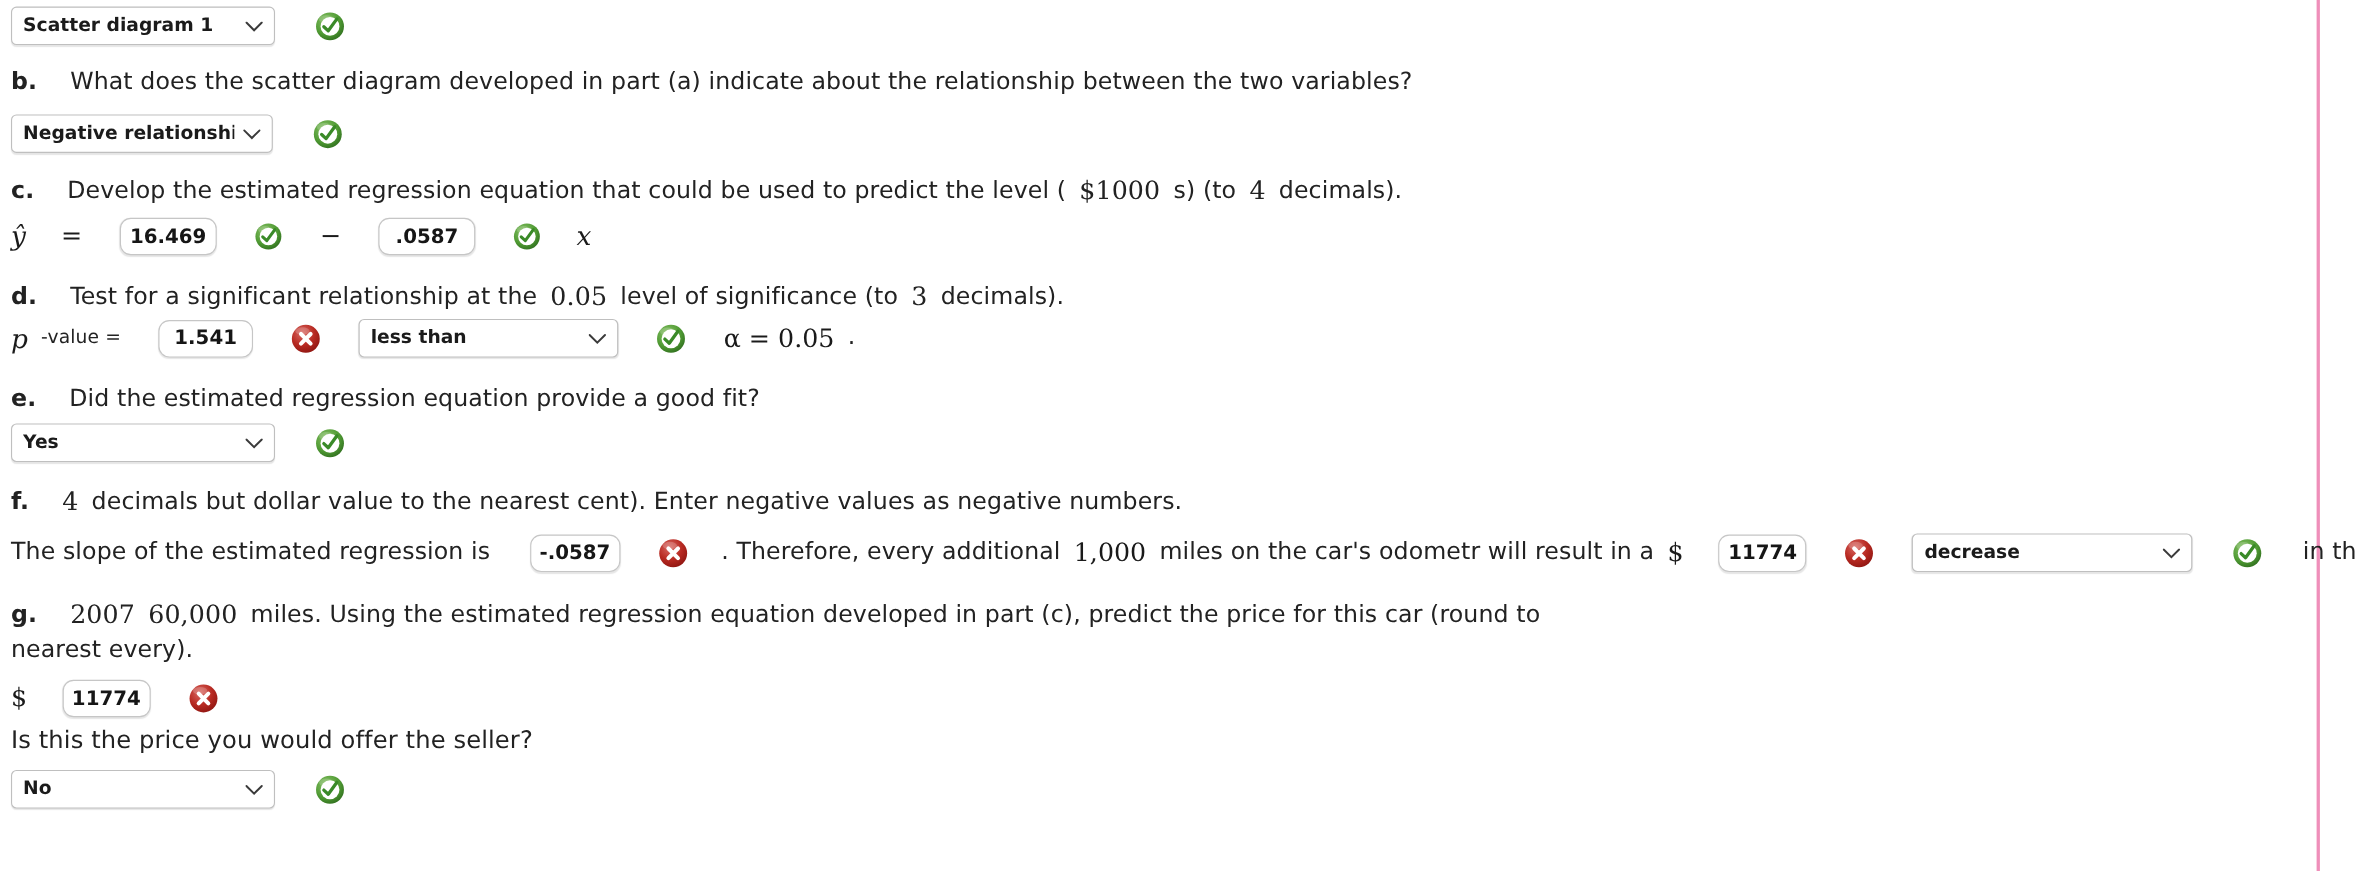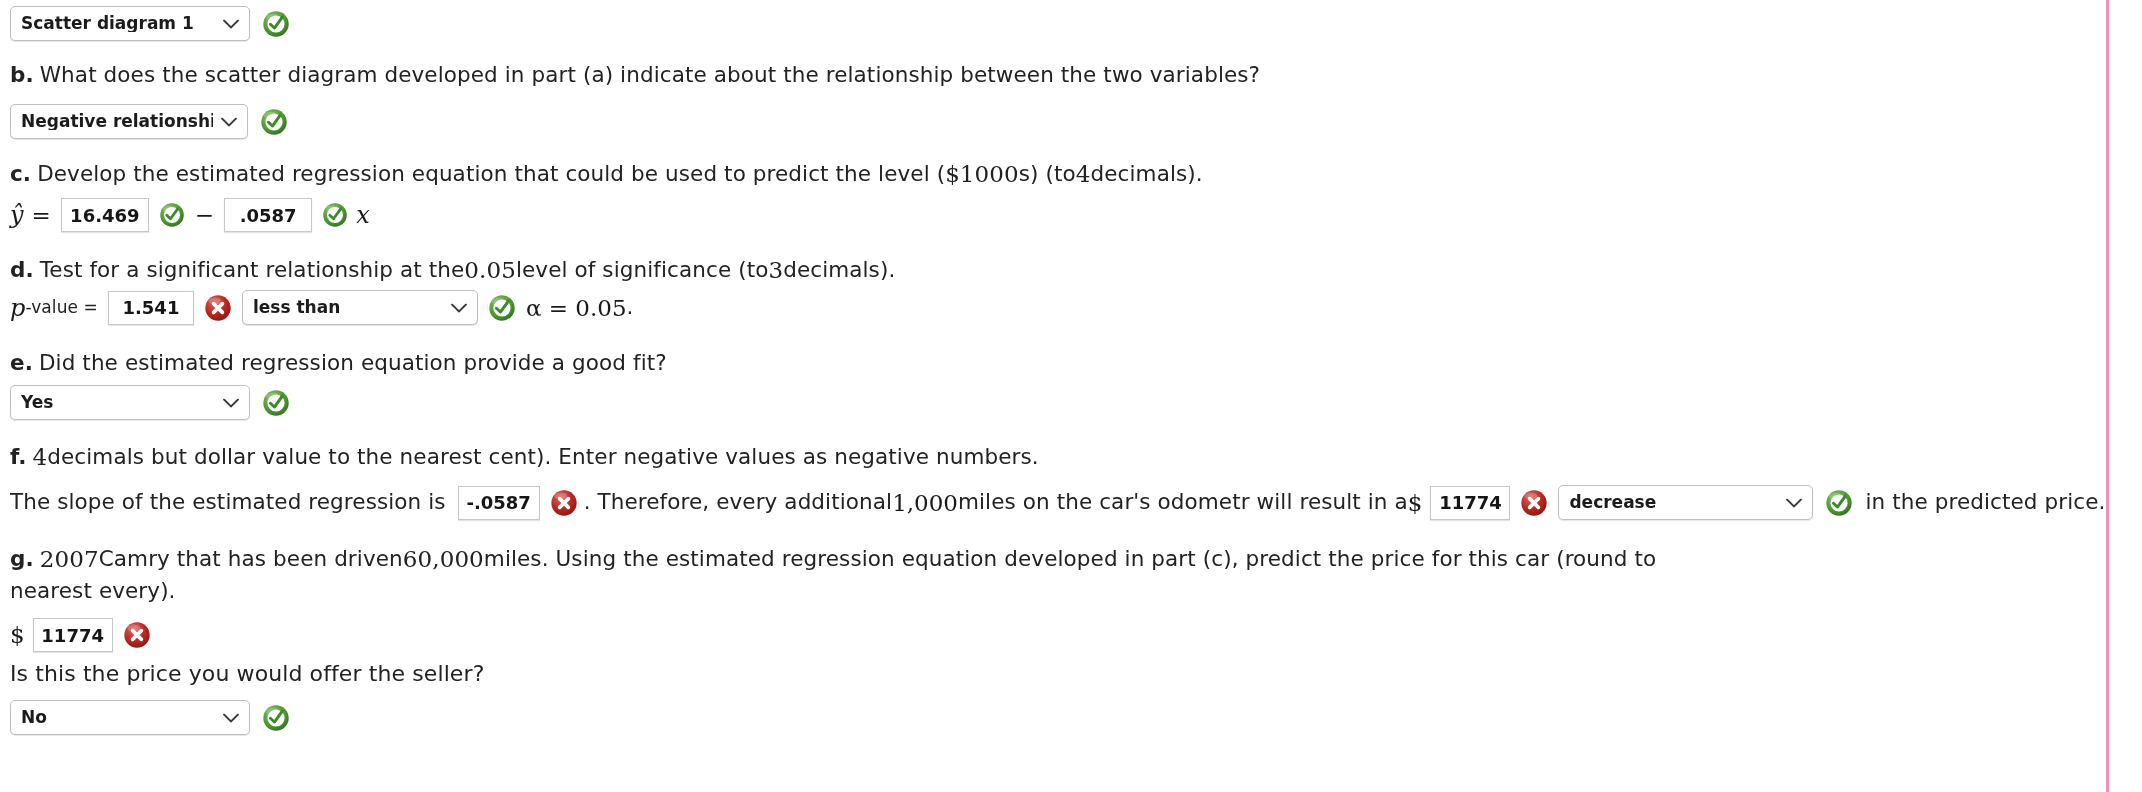--- a/index.html
+++ b/index.html
@@ -82,21 +82,21 @@
     display: block;
   }
   .ddl-w240 { width: 240px; }
   .ddl-w238 { width: 238px; }
   .ddl-w200 { width: 200px; }
   .ddl-w255 { width: 255px; }
 
   input.txt {
     background: #ffffff;
     border: 1px solid #c6c6c6;
-    border-radius: 0;
+    border-radius: 10px;
     box-shadow: 0 1px 1px rgba(0,0,0,0.10);
     font-family: "DejaVu Sans", sans-serif;
     font-weight: bold;
     font-size: 18px;
     color: #161616;
     text-align: center;
     height: 34px;
     padding: 2px 6px;
     outline: none;
   }
@@ -109,21 +109,21 @@
   .status-icon { display: inline-block; line-height: 0; }
   .si-28 { width: 28px; height: 28px; }
   .si-26 { width: 26px; height: 26px; }
 
   .gap6 { width: 6px; }
   .gap8 { width: 8px; }
   .gap10 { width: 10px; }
   .gap12 { width: 12px; }
 
   
-  .blk { position: absolute; left: 10px; }
+  .blk { position: absolute; left: 10px; gap: 12px; }
 </style>
 </head>
 <body>
 
 <div class="page">
 
   <div class="edge-rule"></div>
 
   <div class="blk row" style="top:6px;">
     <span class="ddl-wrap">
@@ -388,21 +388,20 @@
           <ellipse cx="12" cy="8.5" rx="7.5" ry="4.2" fill="#ffffff" opacity="0.18"></ellipse>
         </svg></span>
     <span class="gap12"></span>
     <span class="qtext">in the predicted price.</span>
   </div>
 
   <div class="blk row qtext" style="top:545px;">
     <b>g.</b>
     <span class="gap6"></span>
     <span class="math">2007</span>
-    <span> Camry that has been driven </span>
     <span class="math">60,000</span>
     <span> miles. Using the estimated regression equation developed in part (c), predict the price for this car (round to</span>
   </div>
 
   <div class="blk qtext" style="top:578px;">nearest every).</div>
 
   <div class="blk row" style="top:618px;">
     <span class="math">$</span>
     <span class="gap8"></span>
     <input class="txt in-w80" value="11774" style="">

